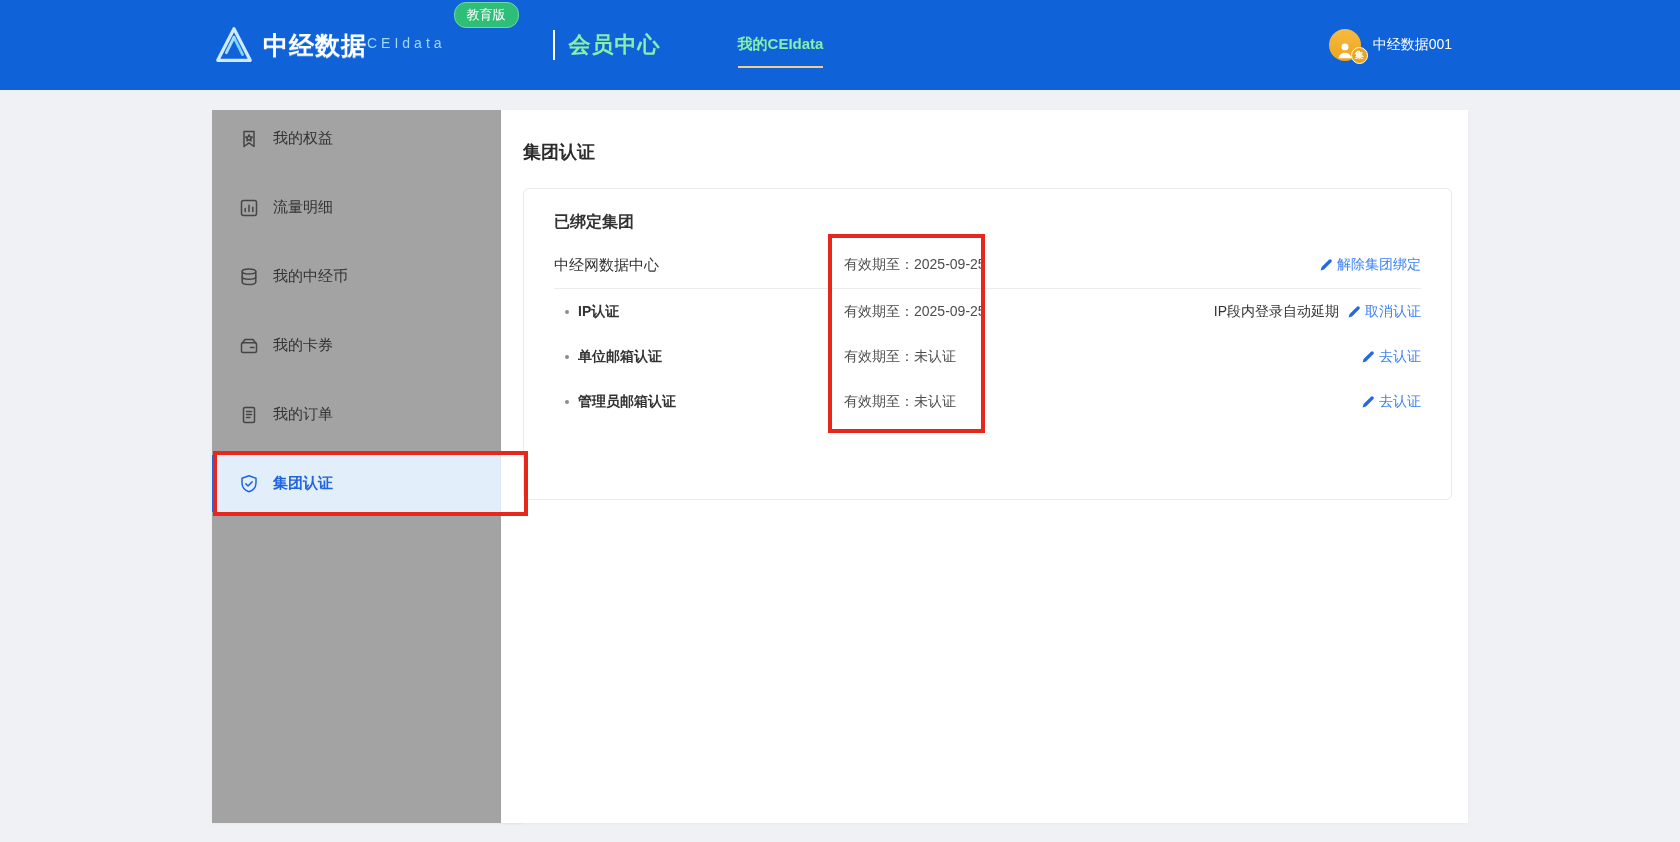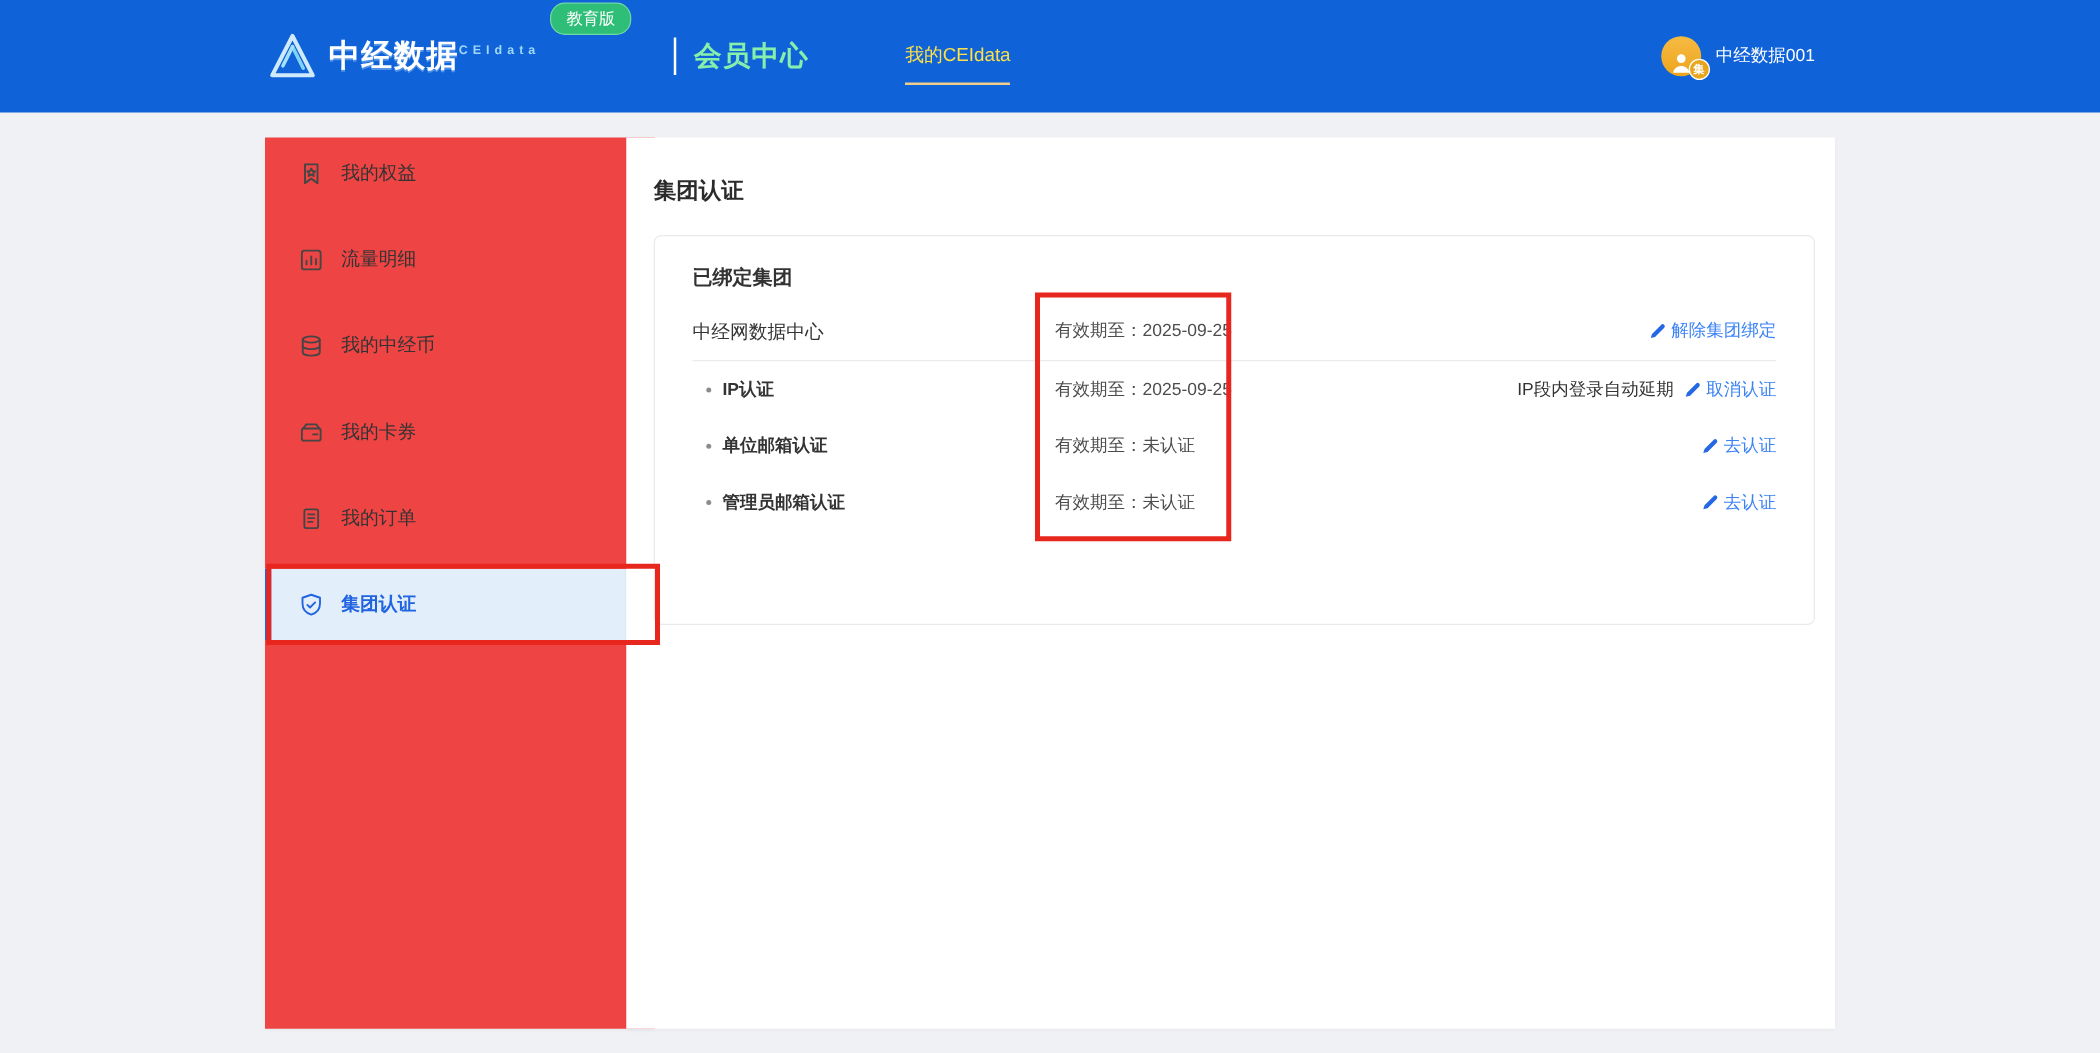--- a/index.html
+++ b/index.html
@@ -10,49 +10,49 @@
   }
   
   .header {
     position:absolute; left:0; top:0; width:1680px; height:90px;
     background:#0f62d8; display:flex; align-items:center; padding-left:213px;
   }
   .logo { display:flex; align-items:center; cursor:pointer; }
   .logo-mark { width:42px; height:42px; margin-right:8px; }
   .logo-text { display:flex; line-height:1; }
   .logo-cn { font-size:25px; font-weight:900; color:#fff; letter-spacing:1px; text-shadow:0 1px 0 #4f92e8; }
-  .logo-en { font-size:10px; font-weight:700; color:#9fd8f6; letter-spacing:4px; margin-top:3px; }
+  .logo-en { font-size:14px; font-weight:400; color:#9fd8f6; letter-spacing:4px; margin-top:3px; }
   .edu-badge {
     margin-left:8px; background:#2fbe77; color:#fff; font-size:13px; font-weight:400;
     padding:3px 12px; border-radius:12px; border:1px solid #6ed9a4; align-self:flex-start; margin-top:2px;
   }
   .v-divider { width:2px; height:30px; background:#ffffff; margin:0 14px 0 34px; }
   .portal-title { color:#86efac; font-size:22px; font-weight:700; letter-spacing:1px; }
   .nav-tab {
-    margin-left:77px; color:#fde047; font-size:15px; font-weight:400;
+    margin-left:77px; color:#86efac; font-size:15px; font-weight:700;
     padding-bottom:12px; border-bottom:2px solid #f0cd8a; margin-top:12px; cursor:pointer;
   }
   .user-block { margin-left:auto; margin-right:228px; display:flex; align-items:center; cursor:pointer; }
   .avatar-wrap { position:relative; width:32px; height:32px; }
   .avatar {
     width:32px; height:32px; border-radius:50%;
     background:linear-gradient(180deg,#f6bb43,#eda41c);
     display:flex; align-items:flex-end; justify-content:center; overflow:hidden;
   }
   .avatar svg { width:22px; height:22px; }
   .avatar-badge {
     position:absolute; right:-7px; bottom:-3px; width:17px; height:17px; border-radius:50%;
     background:#e8a51e; border:1.5px solid #fff; color:#fff; font-size:9px; font-weight:700;
     display:flex; align-items:center; justify-content:center;
   }
   .user-name { color:#fff; font-size:14px; margin-left:12px; }
   
   .sidebar {
     position:absolute; left:212px; top:110px; width:312px; height:713px;
-    background:#ef4444; box-shadow:0 1px 3px rgba(0,0,0,.04);
+    background:#a3a3a3; box-shadow:0 1px 3px rgba(0,0,0,.04);
   }
   .side-item {
     height:57px; margin-bottom:12px; display:flex; align-items:center;
     padding-left:26px; font-size:15px; color:#333; cursor:pointer; position:relative;
   }
   .side-item .s-icon { width:22px; height:22px; margin-right:13px; flex:0 0 22px; }
   .side-item.active { background:#e3eefb; border-left:5px solid #2064e0; padding-left:21px; color:#2064e0; font-weight:700; }
   .red-frame-side { position:absolute; inset:-4px; border:4px solid #e7271d; pointer-events:none; z-index:6; }
   
   .main {

